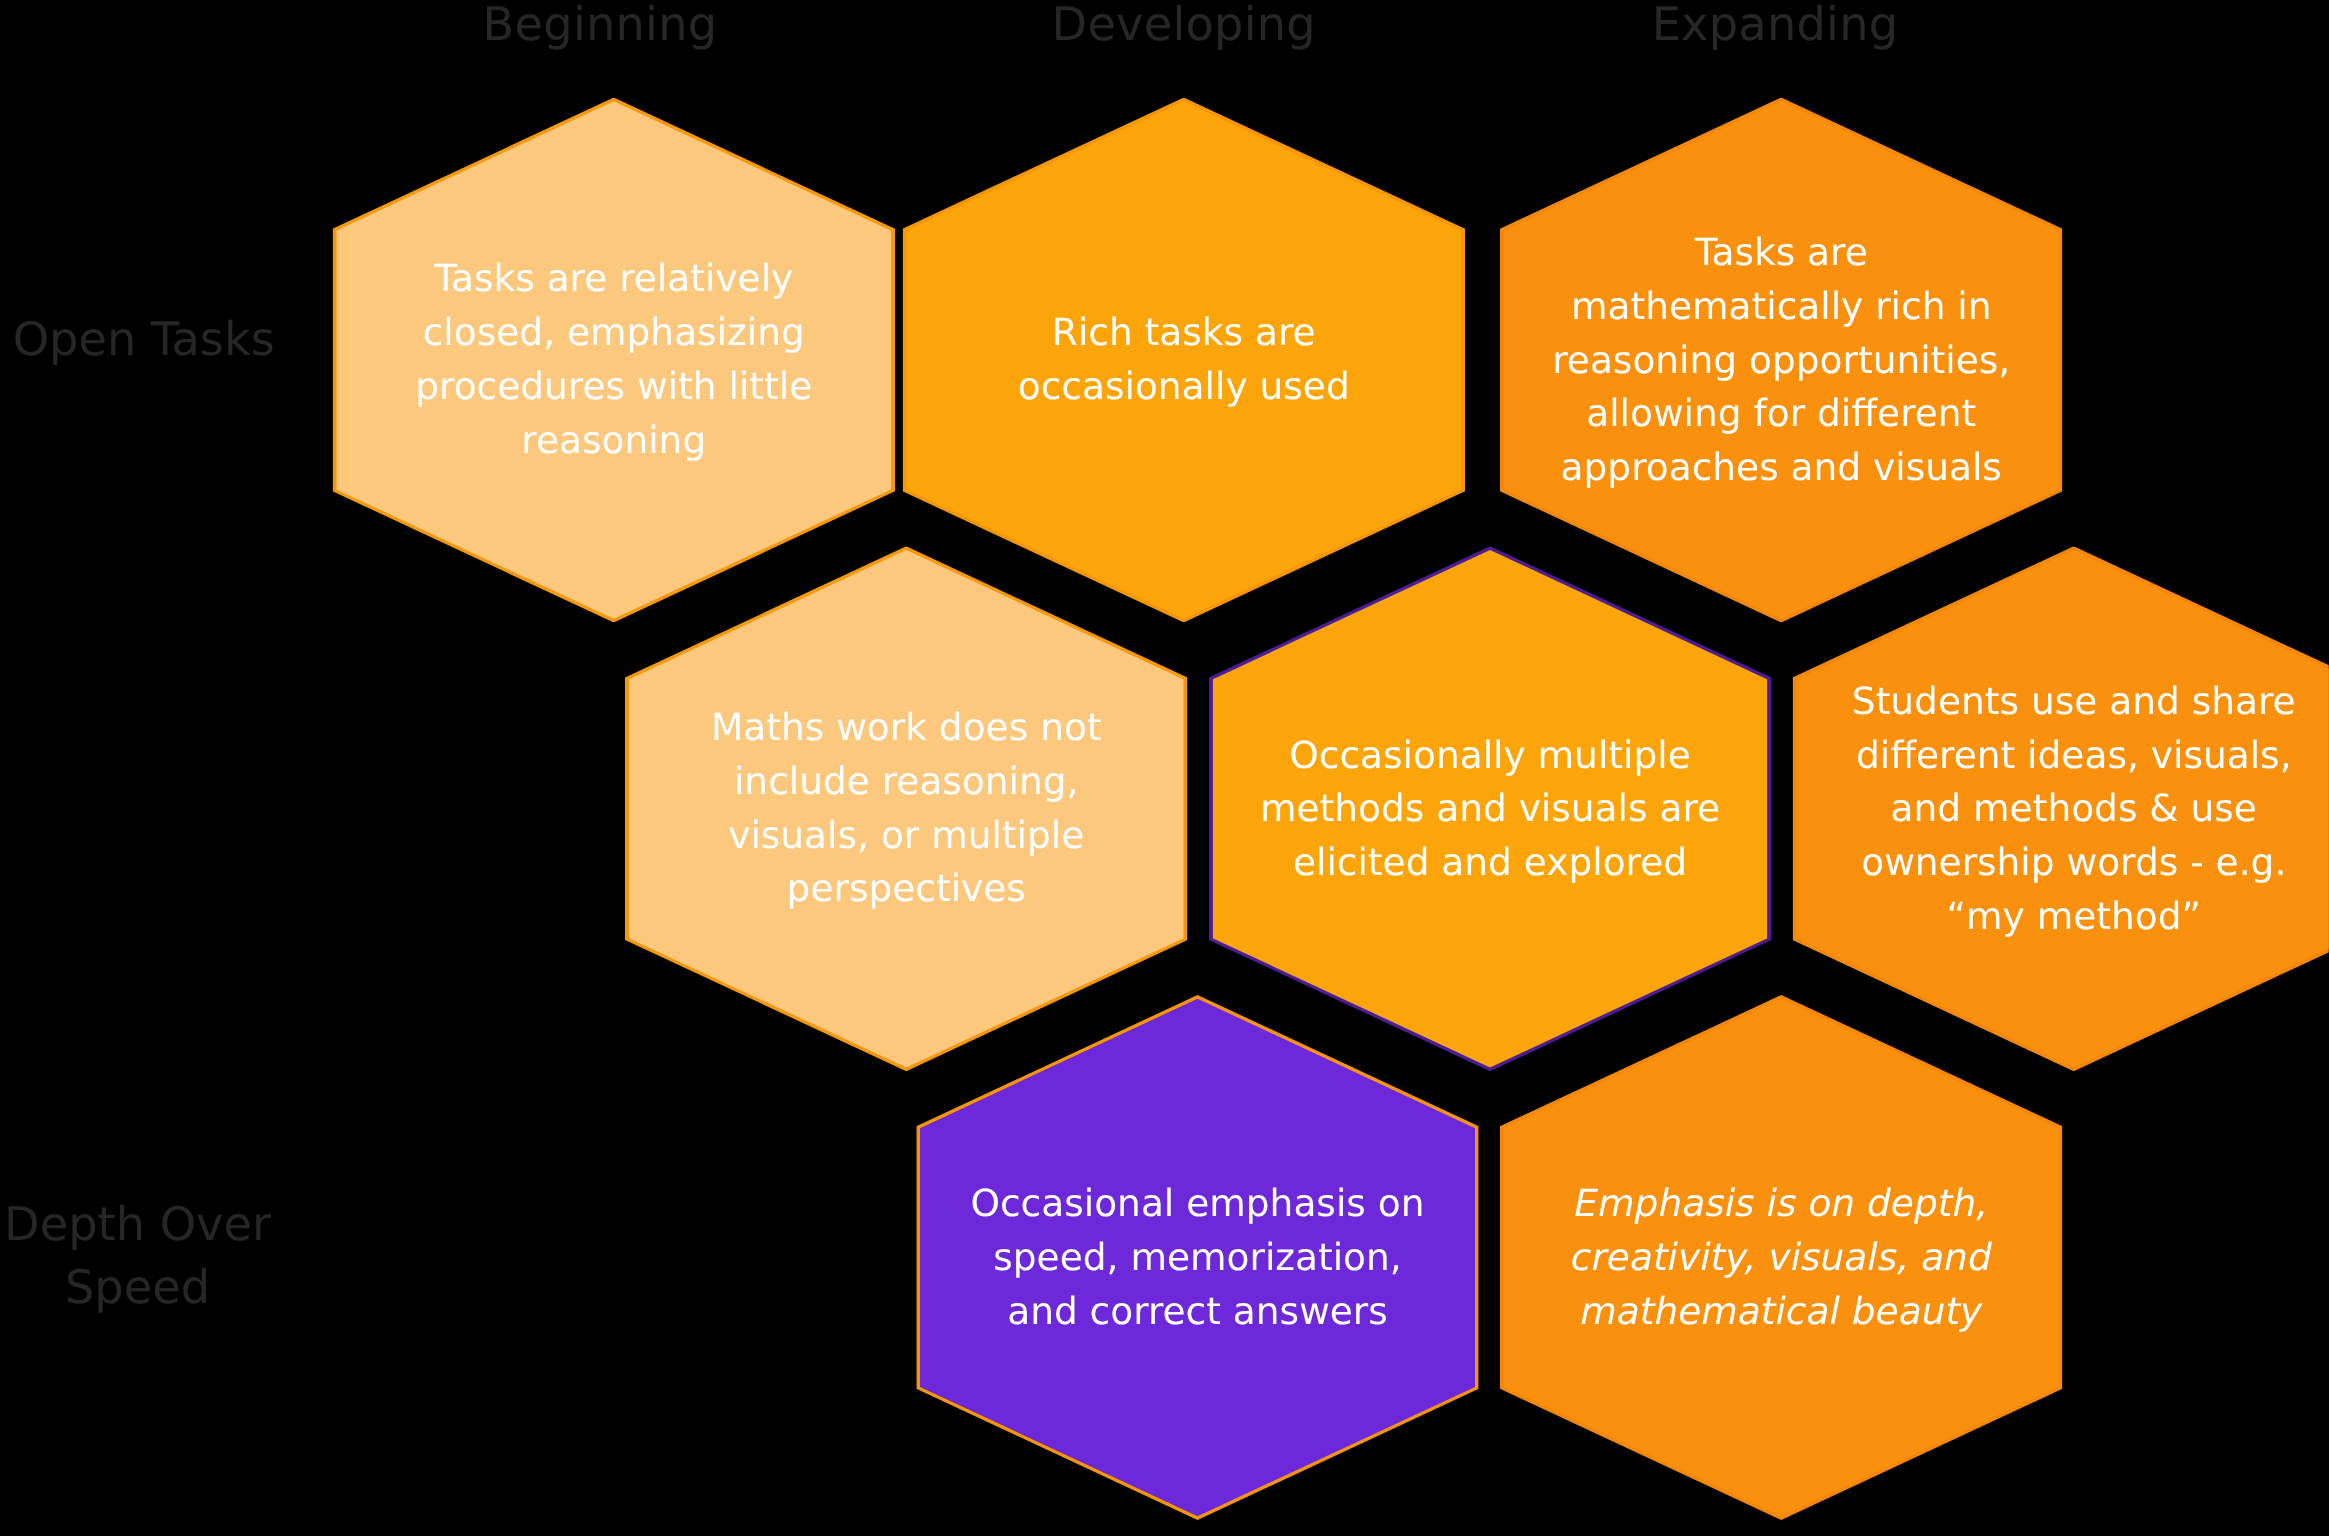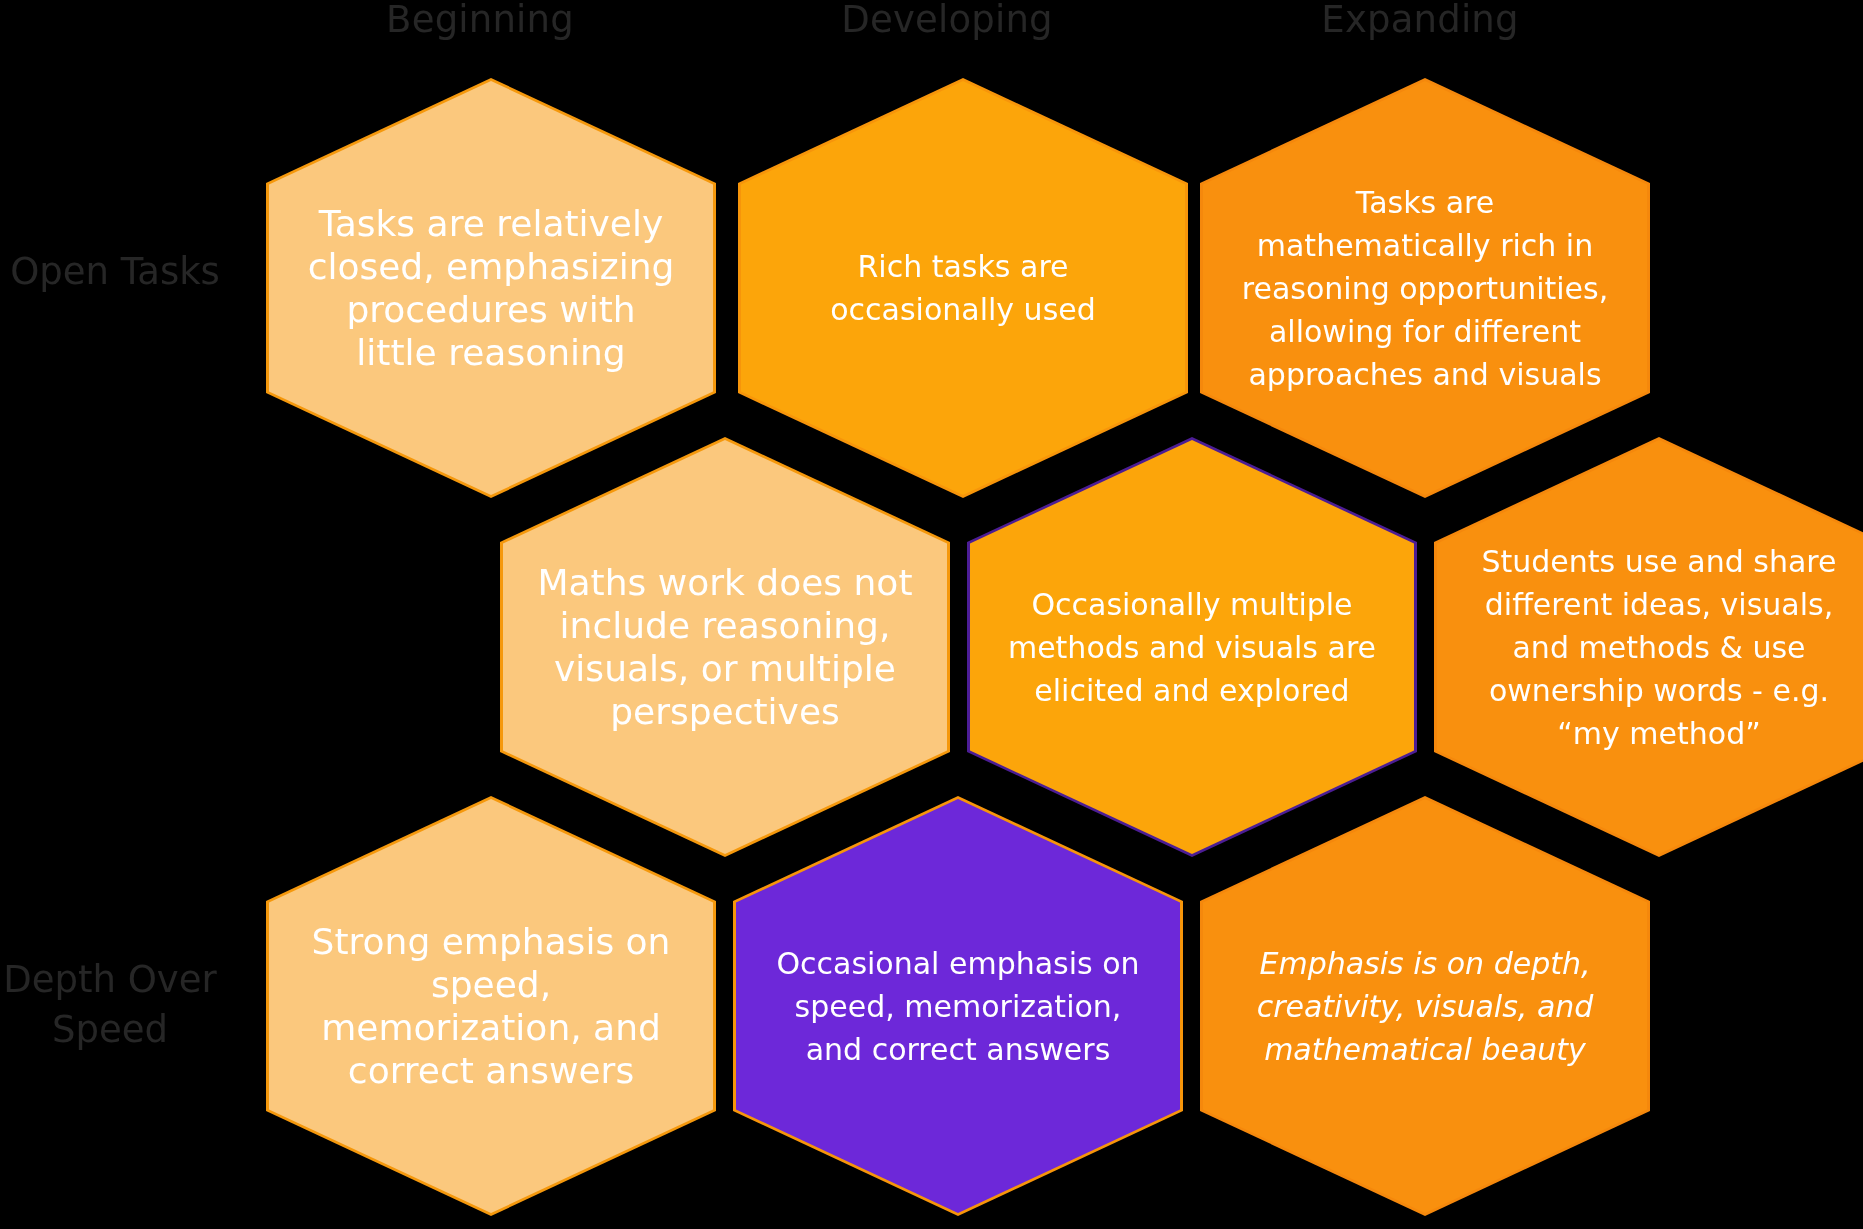--- a/index.html
+++ b/index.html
@@ -49,21 +49,21 @@
   .hex .txt{
     position:relative;z-index:2;
     color:#ffffff;
     text-align:center;
     font-size:30px;
     line-height:43px;
     padding:0 34px;
     white-space:pre-line;
     font-weight:400;
   }
-  .hex.tone-light .txt{font-size:36px;}
+  .hex.tone-light .txt{font-size:30px;}
   .hex.tone-mid   .txt{font-size:30px;}
   .hex.tone-deep  .txt{font-size:30px;}
 </style>
 </head>
 <body>
 
 <div id="stage">
 
   <div class="col-head" style="left:480px">Beginning</div>
   <div class="col-head" style="left:947px">Developing</div>
@@ -72,21 +72,21 @@
   <div class="row-label" style="left:115px;top:272px">Open Tasks</div>
   <div class="row-label" style="left:110px;top:1005px">Depth Over
 Speed</div>
 
   <div class="hex tone-light" style="left:266px;top:78px;width:450px;height:420px;background:#F5980C;">
     <div class="inner" style="background:#FBC87D;">
       <div class="txt">Tasks are relatively closed, emphasizing procedures with little reasoning</div>
     </div>
   </div>
 
-  <div class="hex tone-mid" style="left:738px;top:78px;width:450px;height:420px;background:#F7950A;">
+  <div class="hex tone-mid" style="left:722px;top:78px;width:450px;height:420px;background:#F7950A;">
     <div class="inner" style="background:#FCA50A;">
       <div class="txt">Rich tasks are occasionally used</div>
     </div>
   </div>
 
   <div class="hex tone-light" style="left:500px;top:437px;width:450px;height:420px;background:#F5980C;">
     <div class="inner" style="background:#FBC87D;">
       <div class="txt">Maths work does not include reasoning, visuals, or multiple perspectives</div>
     </div>
   </div>
@@ -102,25 +102,20 @@
       <div class="txt">Occasionally multiple methods and visuals are elicited and explored</div>
     </div>
   </div>
 
   <div class="hex tone-deep" style="left:1434px;top:437px;width:450px;height:420px;background:#F5880C;">
     <div class="inner" style="background:#F9900E;">
       <div class="txt">Students use and share different ideas, visuals, and methods &amp; use ownership words - e.g. “my method”</div>
     </div>
   </div>
 
-  <div class="hex tone-light" style="left:266px;top:796px;width:450px;height:420px;background:#F5980C;">
-    <div class="inner" style="background:#FBC87D;">
-      <div class="txt">Strong emphasis on speed, memorization, and correct answers</div>
-    </div>
-  </div>
 
   <div class="hex tone-mid" style="left:733px;top:796px;width:450px;height:420px;background:#F7950A;">
     <div class="inner" style="background:#6d28d9;">
       <div class="txt">Occasional emphasis on speed, memorization, and correct answers</div>
     </div>
   </div>
 
   <div class="hex tone-deep" style="left:1200px;top:796px;width:450px;height:420px;background:#F5880C;font-style:italic;">
     <div class="inner" style="background:#F9900E;">
       <div class="txt">Emphasis is on depth, creativity, visuals, and mathematical beauty</div>

